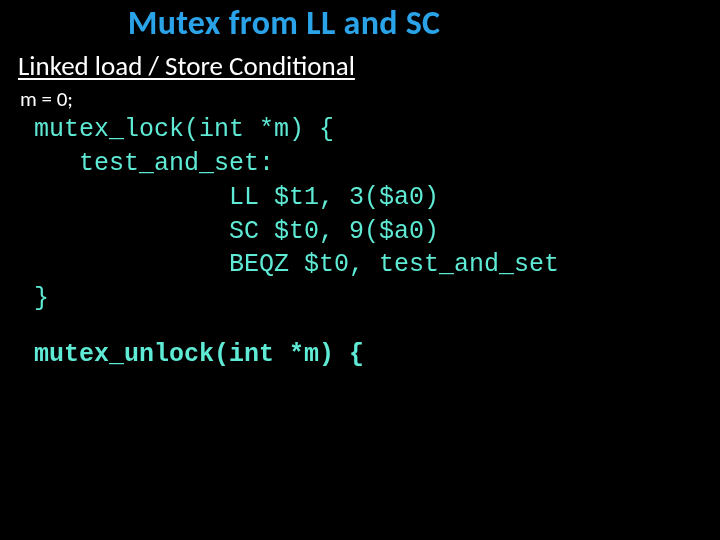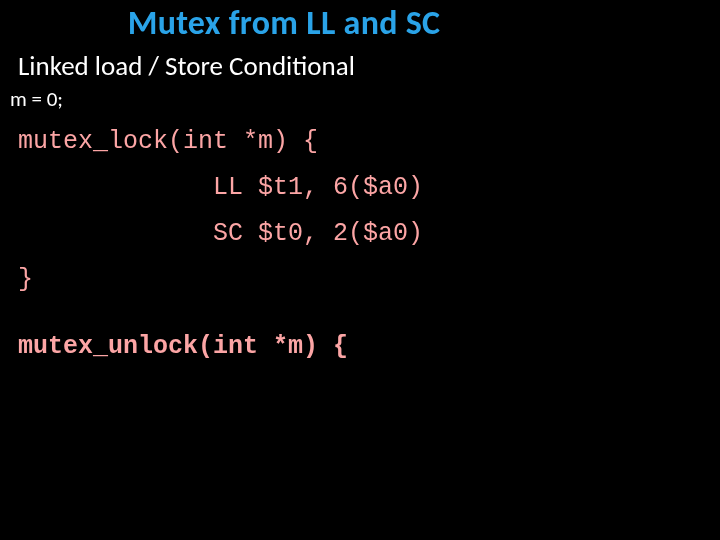--- a/index.html
+++ b/index.html
@@ -22,58 +22,60 @@
     color: #2aa3e8;
     font-size: 34px;
     font-weight: 700;
     text-align: center;
     padding-top: 2px;
     letter-spacing: 0.3px;
   }
   .subtitle {
     color: #ffffff;
     font-size: 27px;
+    text-decoration: underline;
     text-underline-offset: 3px;
     padding: 6px 0 4px 18px;
   }
   .line-small {
     color: #ffffff;
     font-size: 21px;
-    padding-left: 10px;
+    padding-left: 20px;
     font-family: Calibri, "Segoe UI", Arial, sans-serif;
     line-height: 1.25;
   }
   .code {
-    color: #fca5a5;
+    color: #5eead4;
     font-family: Consolas, "Courier New", monospace;
     font-size: 25px;
     line-height: 1.35;
-    padding-left: 18px;
+    padding-left: 34px;
     white-space: pre;
-    margin-top: 12px;
   }
   .code-block {
     padding-top: 1px;
   }
   .unlock-block {
     padding-top: 22px;
     font-weight: bold;
   }
 </style>
 </head>
 <body>
 
 <div class="slide">
   <div class="title">Mutex from LL and SC</div>
   <div class="subtitle">Linked load / Store Conditional</div>
   <div class="line-small">m = 0;</div>
 
   <div class="code-block">
     <div class="code">mutex_lock(int *m) {</div>
-    <div class="code">             LL $t1, 6($a0)</div>
-    <div class="code">             SC $t0, 2($a0)</div>
+    <div class="code">   test_and_set:</div>
+    <div class="code">             LL $t1, 3($a0)</div>
+    <div class="code">             SC $t0, 9($a0)</div>
+    <div class="code">             BEQZ $t0, test_and_set</div>
     <div class="code">}</div>
   </div>
 
   <div class="unlock-block">
     <div class="code">mutex_unlock(int *m) {</div>
   </div>
 </div>
 
 </body></html>

